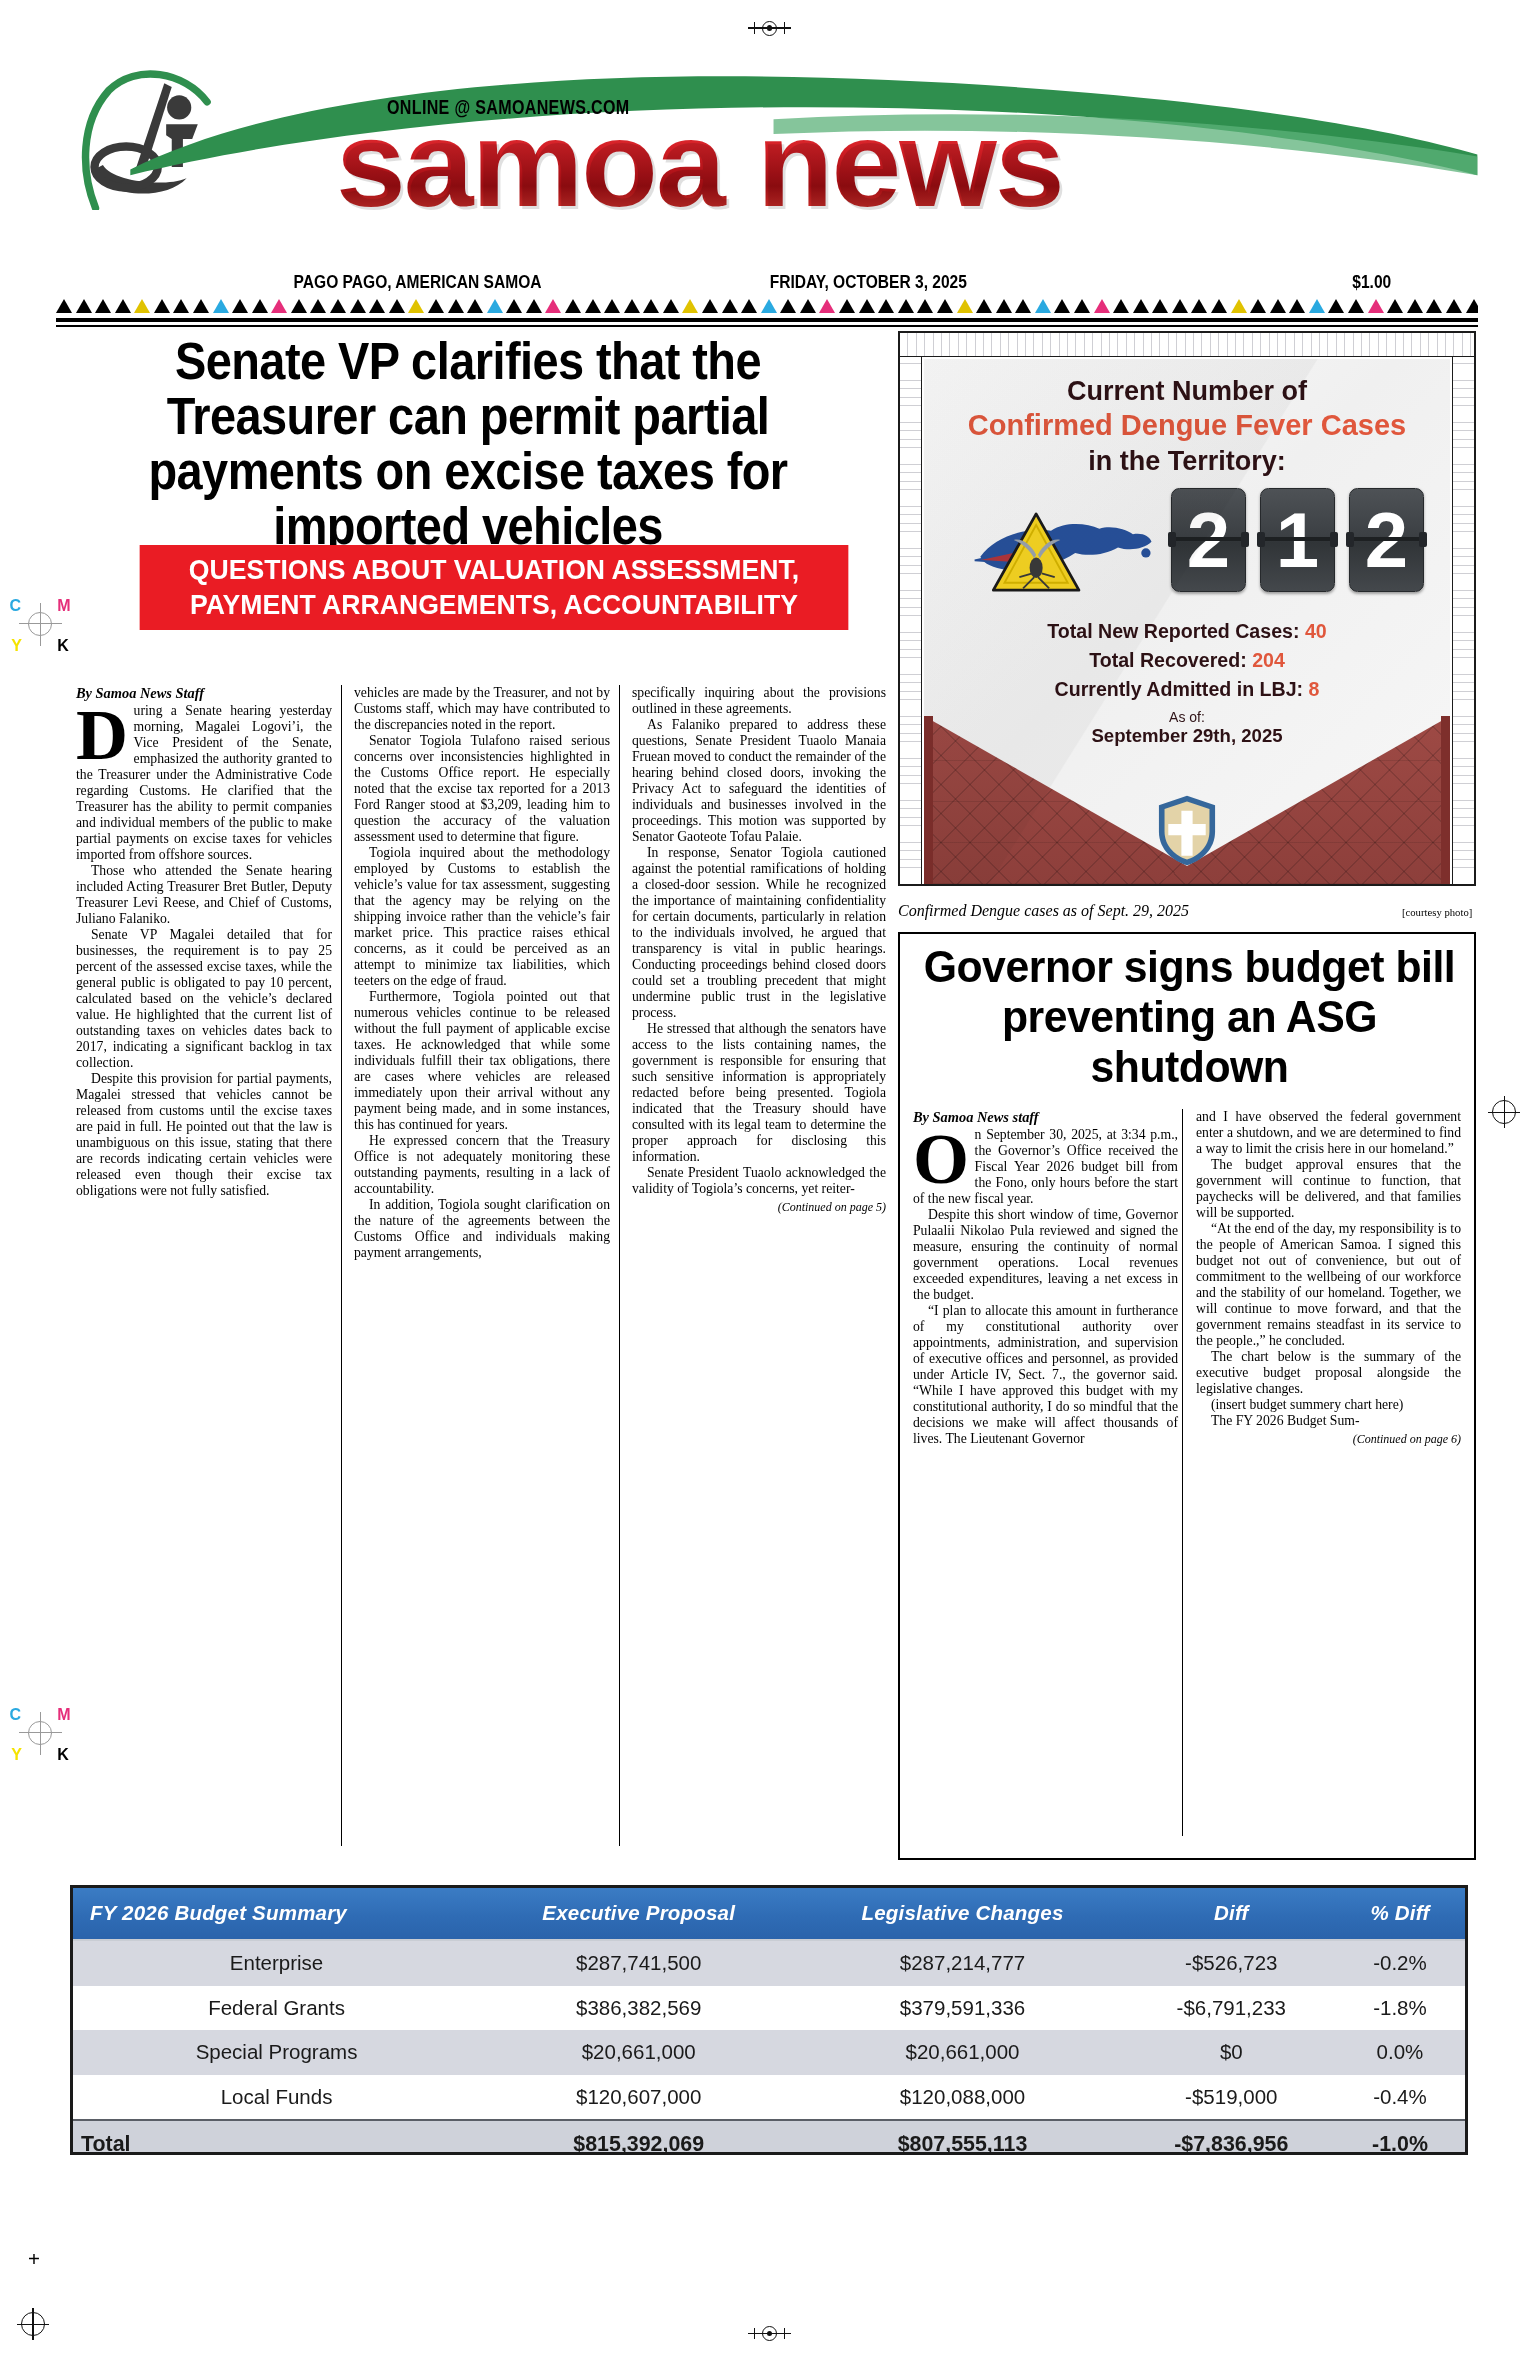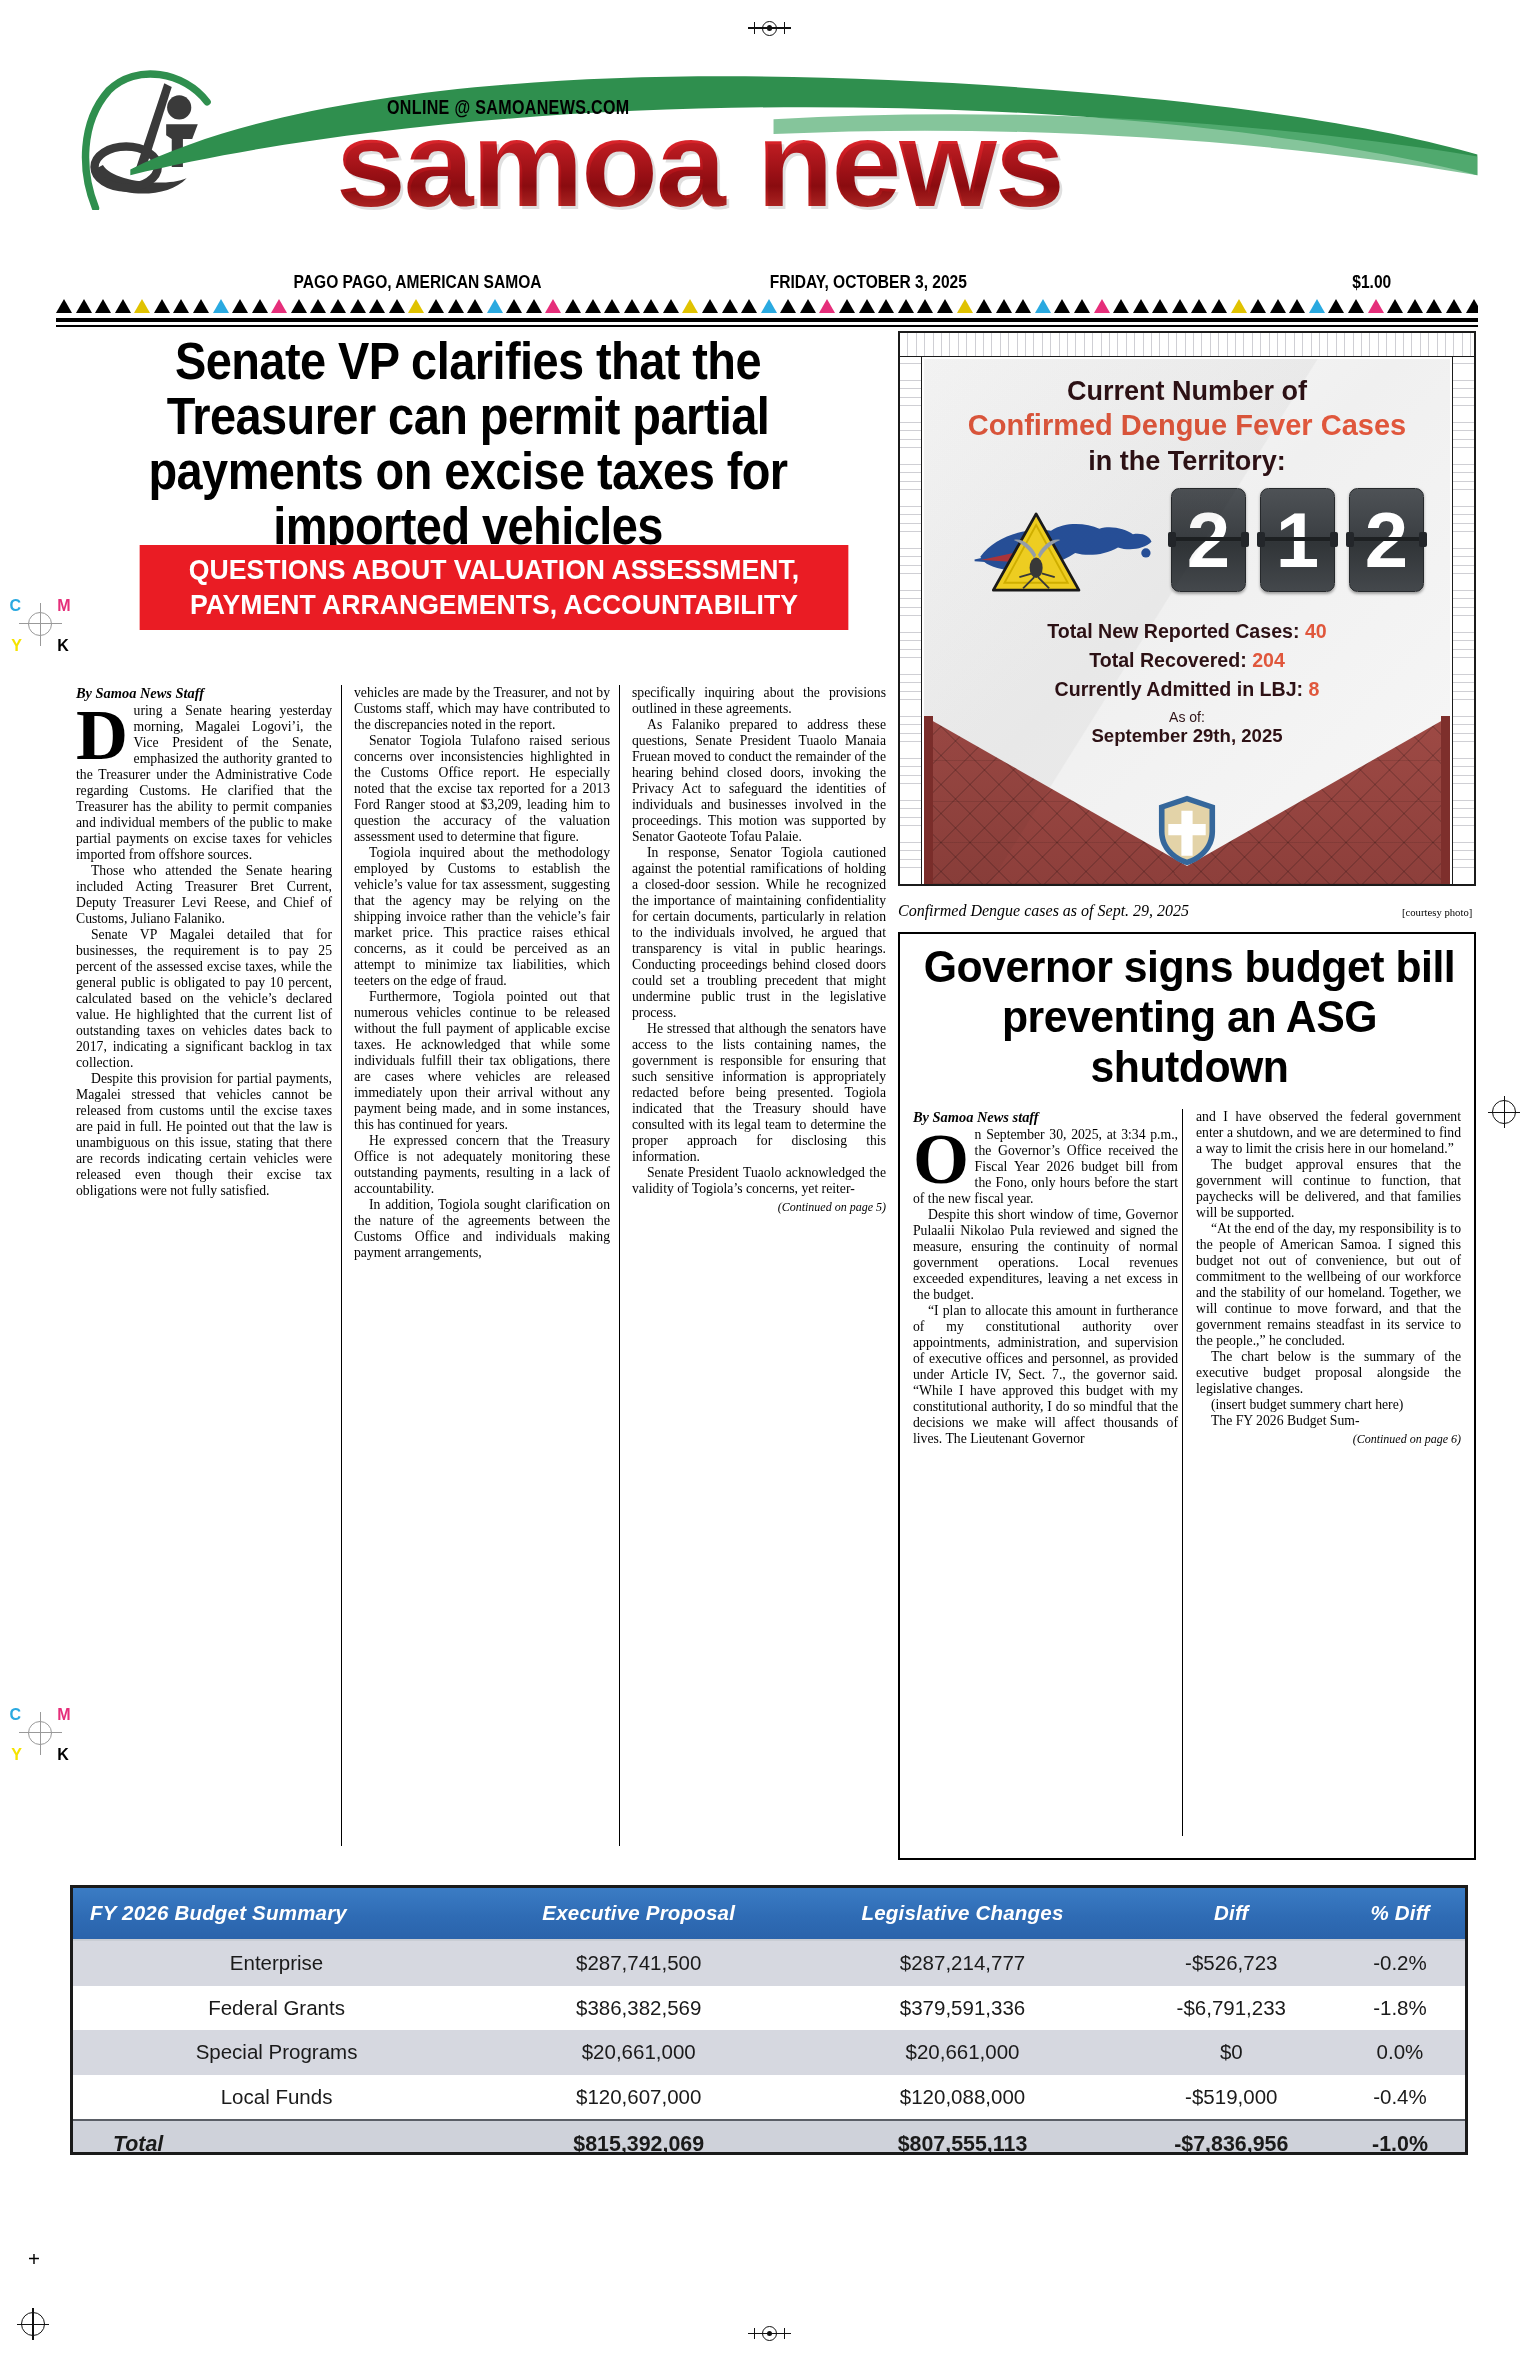--- a/index.html
+++ b/index.html
@@ -298,21 +298,21 @@
   }
   table.budget td.lbl { text-align:center; }
   table.budget tbody tr:nth-child(odd)  { background:#d6d8e0; }
   table.budget tbody tr:nth-child(even) { background:#ffffff; }
   table.budget tr.total td {
     background:#cfd2da;
     font-weight:bold;
     border-top:2.8px solid #5a5e66;
     font-size:21.4px;
   }
-  table.budget tr.total td.lbl { text-align:left; padding-left:40px;font-style:italic; }
+  table.budget tr.total td.lbl { text-align:left; padding-left:8px; }
 </style>
 </head>
 <body>
 
 <div class="page">
 
   <div class="regmark bullseye" style="left:748px; top:20.5px;">
     <div class="bar"></div>
       <div class="tl"></div>
       <div class="tr"></div>
@@ -463,21 +463,21 @@
     </div>
   <div class="rule-thick"></div>
   <div class="rule-thin"></div>
 
   <div class="headline">Senate VP clarifies that the Treasurer can permit partial payments on excise taxes for imported vehicles</div>
   <div class="subbanner">QUESTIONS ABOUT VALUATION ASSESSMENT, PAYMENT ARRANGEMENTS, ACCOUNTABILITY</div>
 
   <div class="col" style="left:76px; top:685px; width:256px;">
     <div class="byline">By Samoa News Staff</div>
     <p class="first dropcap">During a Senate hearing yesterday morning, Magalei Logovi’i, the Vice President of the Senate, emphasized the authority granted to the Treasurer under the Administrative Code regarding Customs. He clarified that the Treasurer has the ability to permit companies and individual members of the public to make partial payments on excise taxes for vehicles imported from offshore sources.</p>
-    <p>Those who attended the Senate hearing included Acting Treasurer Bret Current, Deputy Treasurer Levi Reese, and Chief of Customs, Juliano Falaniko.</p>
+    <p>Those who attended the Senate hearing included Acting Treasurer Bret Butler, Deputy Treasurer Levi Reese, and Chief of Customs, Juliano Falaniko.</p>
     <p>Senate VP Magalei detailed that for businesses, the requirement is to pay 25 percent of the assessed excise taxes, while the general public is obligated to pay 10 percent, calculated based on the vehicle’s declared value. He highlighted that the current list of outstanding taxes on vehicles dates back to 2017, indicating a significant backlog in tax collection.</p>
     <p>Despite this provision for partial payments, Magalei stressed that vehicles cannot be released from customs until the excise taxes are paid in full. He pointed out that the law is unambiguous on this issue, stating that there are records indicating certain vehicles were released even though their excise tax obligations were not fully satisfied.</p>
   </div>
 
   <div class="col" style="left:354px; top:685px; width:256px;">
     <p class="first">vehicles are made by the Treasurer, and not by Customs staff, which may have contributed to the discrepancies noted in the report.</p>
     <p>Senator Togiola Tulafono raised serious concerns over inconsistencies highlighted in the Customs Office report. He especially noted that the excise tax reported for a 2013 Ford Ranger stood at $3,209, leading him to question the accuracy of the valuation assessment used to determine that figure.</p>
     <p>Togiola inquired about the methodology employed by Customs to establish the vehicle’s value for tax assessment, suggesting that the agency may be relying on the shipping invoice rather than the vehicle’s fair market price. This practice raises ethical concerns, as it could be perceived as an attempt to minimize tax liabilities, which teeters on the edge of fraud.</p>
     <p>Furthermore, Togiola pointed out that numerous vehicles continue to be released without the full payment of applicable excise taxes. He acknowledged that while some individuals fulfill their tax obligations, there are cases where vehicles are released immediately upon their arrival without any payment being made, and in some instances, this has continued for years.</p>
     <p>He expressed concern that the Treasury Office is not adequately monitoring these outstanding payments, resulting in a lack of accountability.</p>

